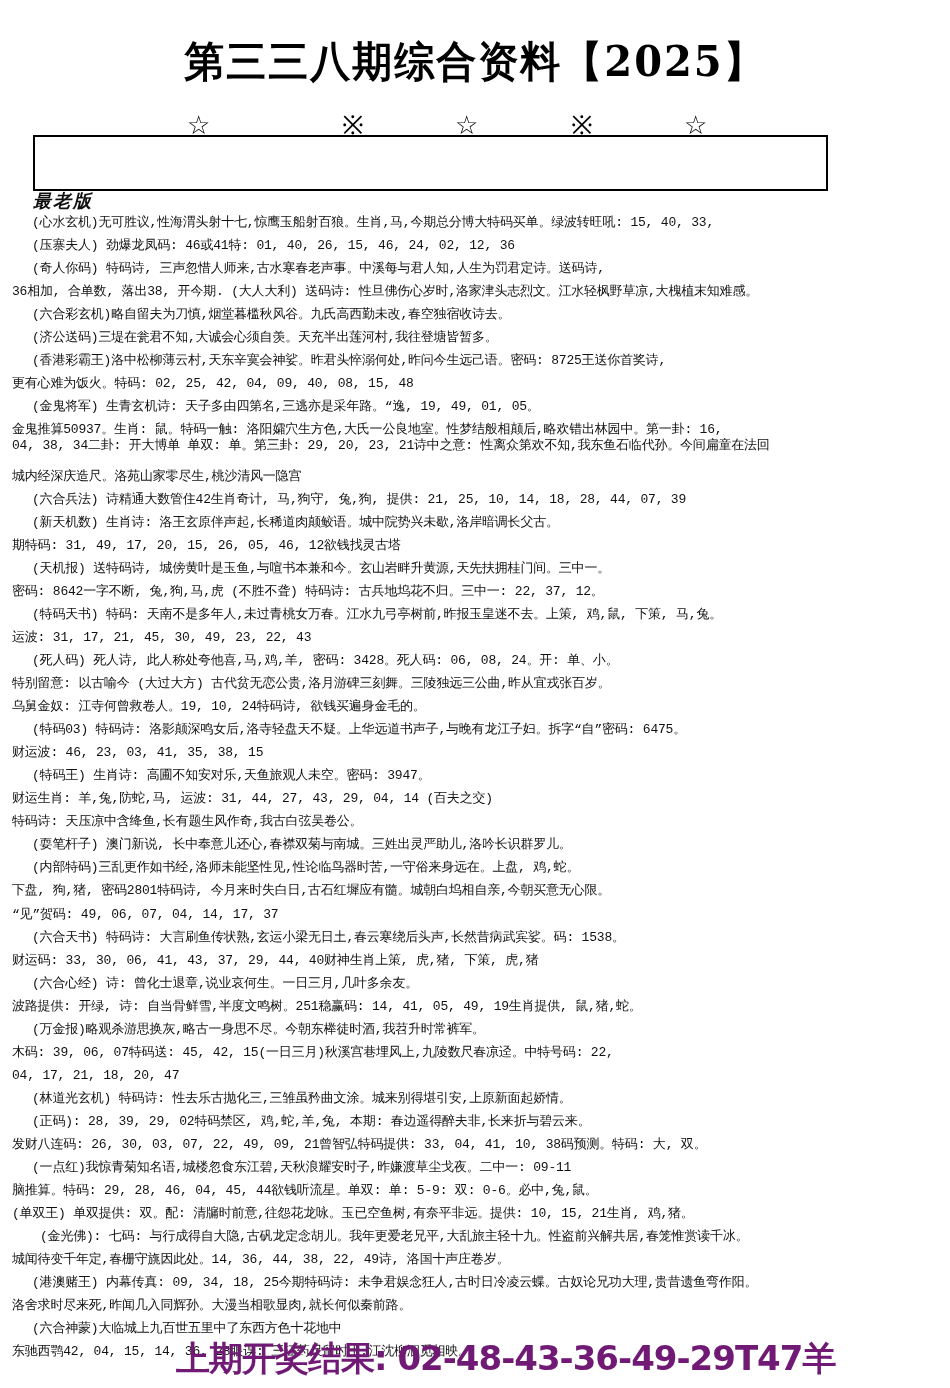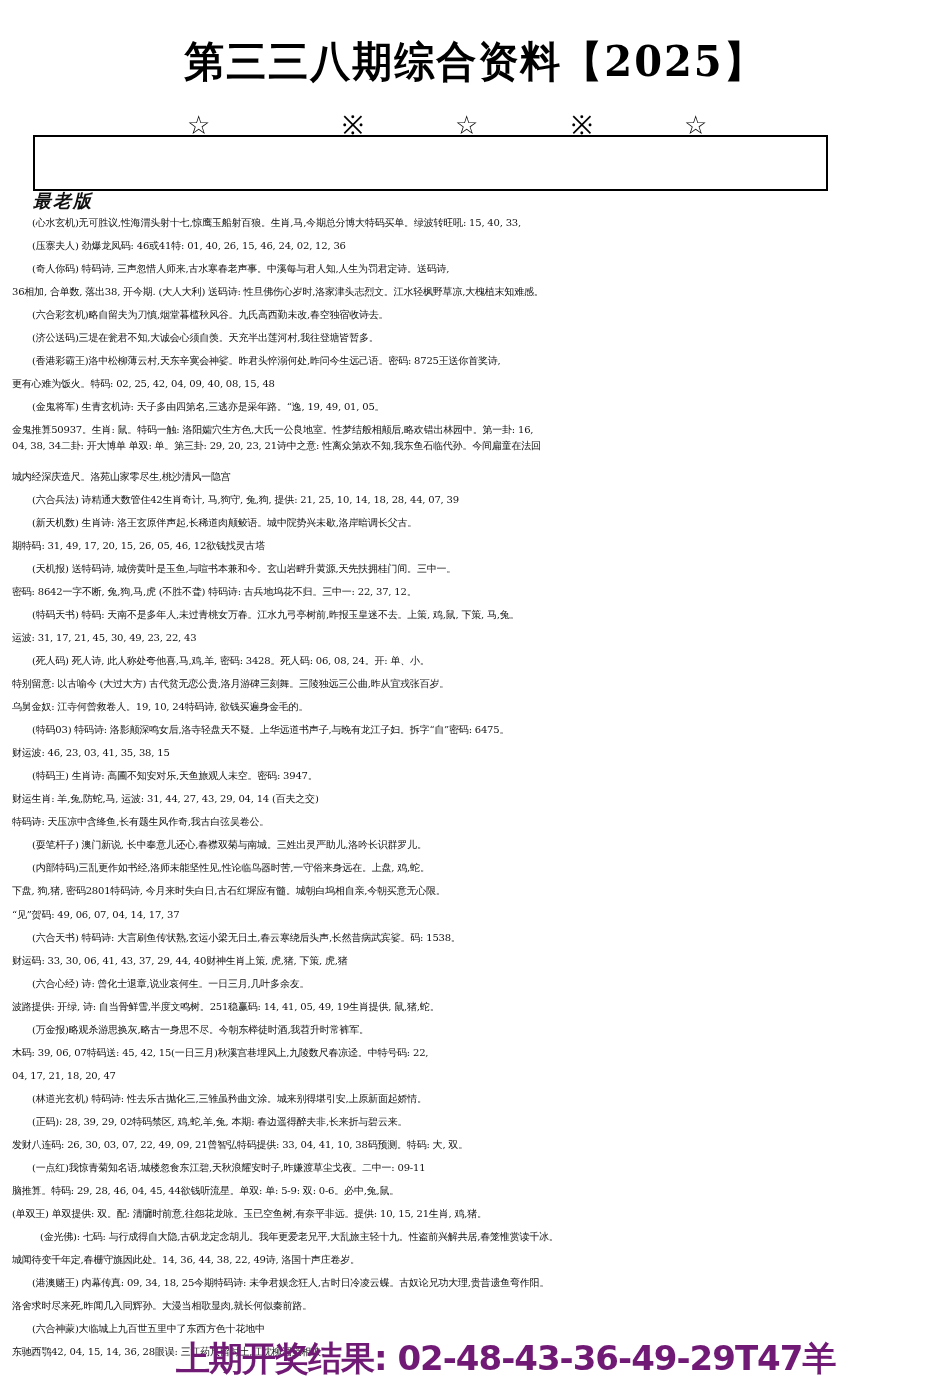--- a/index.html
+++ b/index.html
@@ -8,22 +8,22 @@
   .title { position:absolute; top:34px; left:0; width:950px; text-align:center;
            font-size:40px; font-weight:bold; letter-spacing:2px; color:#000;
            font-family:"DejaVu Serif","Liberation Serif",serif; transform:scaleY(1.05); }
   .stars { position:absolute; top:112px; left:0; width:950px; height:26px; }
   .star { position:absolute; font-size:26px; line-height:26px; color:#000; }
   .box { position:absolute; left:33px; top:135px; width:795px; height:56px;
          border:2px solid #000; box-sizing:border-box; background:#fff; }
   .label-old { position:absolute; left:33px; top:189px; font-size:18px; font-weight:bold;
                font-style:italic; letter-spacing:2px; }
   .lines { position:absolute; left:0; top:212px; width:950px; }
-  .line { position:absolute; left:12px; white-space:nowrap; font-size:10px;
-          line-height:22px; height:22px; letter-spacing:-0.2px; }
+  .line { position:absolute; left:12px; white-space:nowrap; font-size:13px;
+          line-height:22px; height:22px; letter-spacing:-0.2px;font-family:Liberation Mono, monospace; }
   .line.indent { left:32px; }
   .line.indent2 { left:40px; }
   .result { position:absolute; left:176px; top:1338px; font-size:34px; font-weight:bold;
             color:#701a75; white-space:nowrap; font-family:"DejaVu Sans","Liberation Sans",sans-serif;
             letter-spacing:-1px; line-height:40px; }
 </style>
 </head>
 <body>
 
 <div class="title">第三三八期综合资料【2025】</div>

